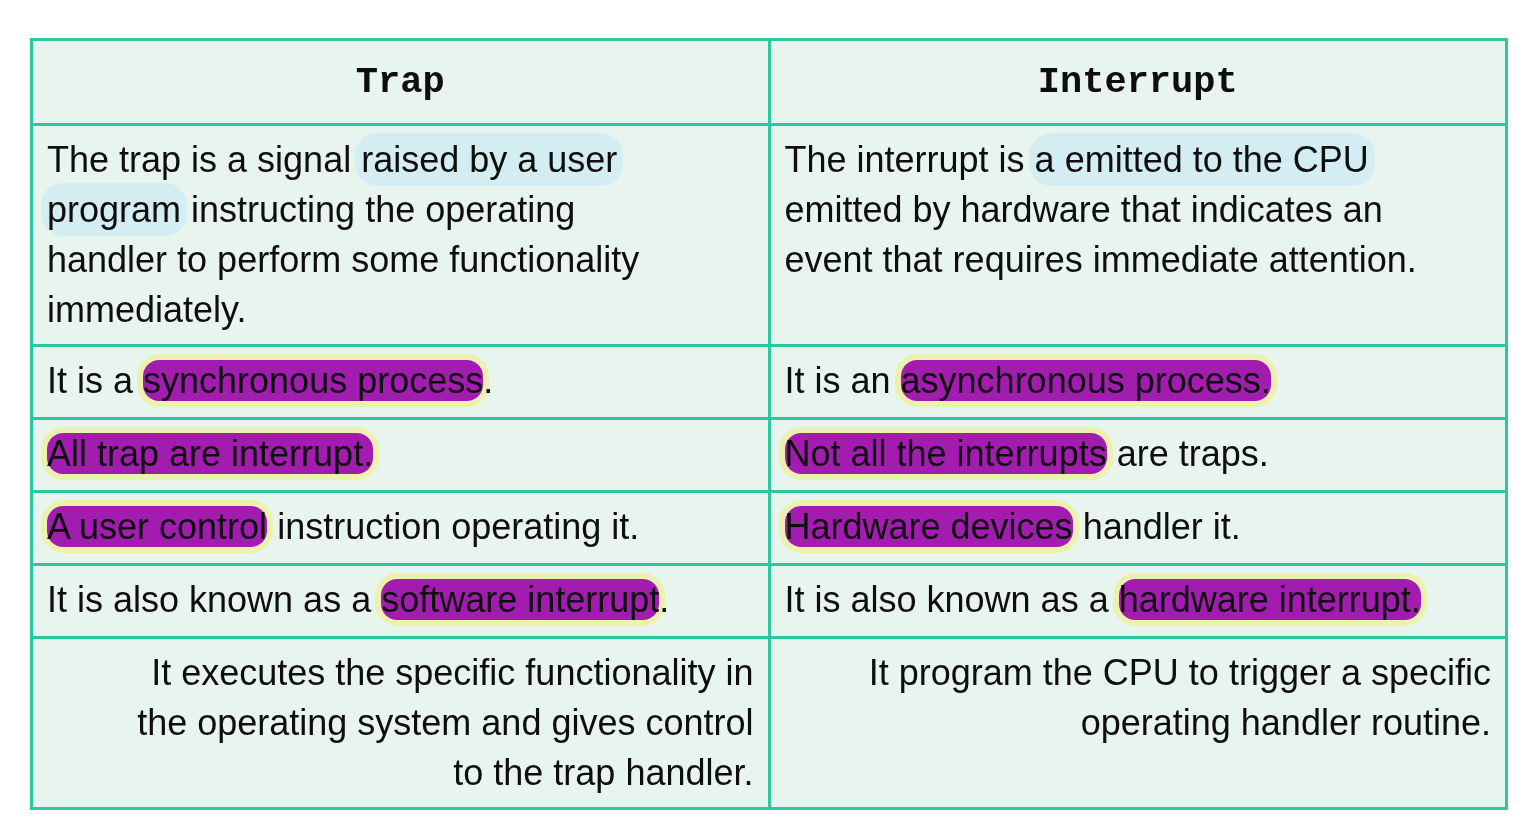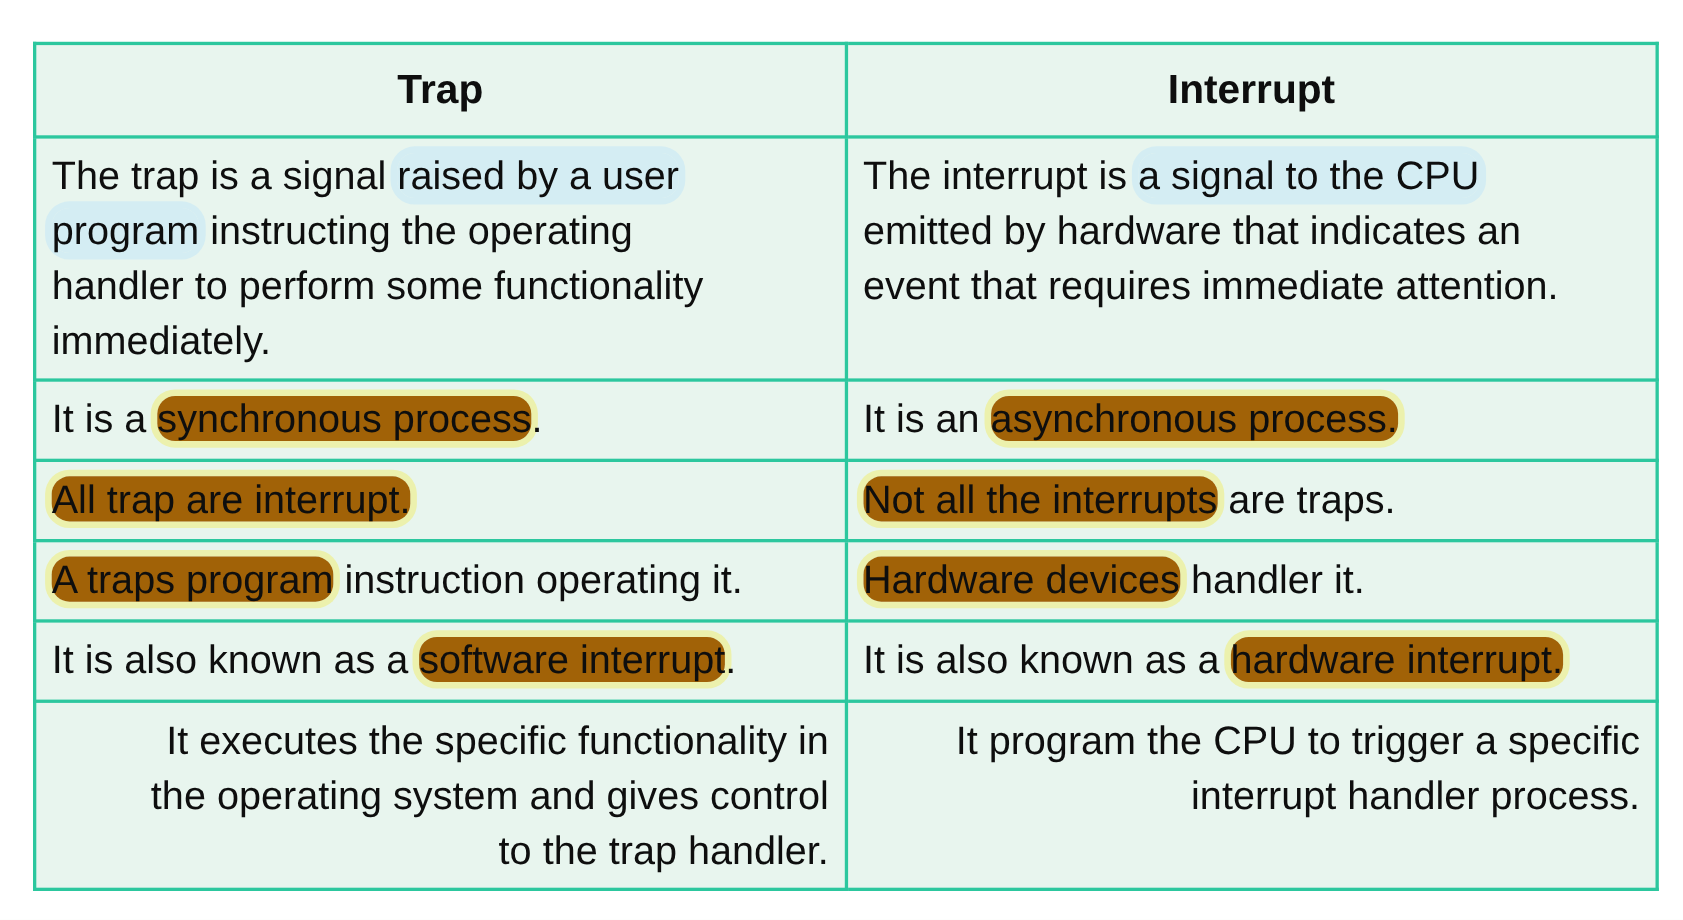--- a/index.html
+++ b/index.html
@@ -36,32 +36,33 @@
     text-align: left;
     vertical-align: top;
     overflow: hidden;
   }
   table.cmp-table th {
     text-align: center;
     vertical-align: middle;
     font-weight: bold;
     font-size: 37px;
     height: 64px;
+    font-family: Liberation Mono, monospace;
   }
   tr.row-desc td      { height: 196px; }
   tr.row-single td    { height: 52px;  }
   tr.row-tall td      { height: 150px; text-align: right; }
   .hl {
     border-radius: 0.45em;
     box-decoration-break: clone;
     text-align: center;
     -webkit-box-decoration-break: clone;
   }
   .hl-yellow {
-    background: #a16207;
+    background: #a21caf;
     box-shadow: 0 0 0 6px #ecf1ad;
   }
   .hl-blue {
     background: #d4edf3;
     box-shadow: 0 0 0 6px #d4edf3;
   }
 </style>
 </head>
 <body>
 
@@ -69,37 +70,37 @@
   <table class="cmp-table">
     <thead>
       <tr>
         <th>Trap</th>
         <th>Interrupt</th>
       </tr>
     </thead>
     <tbody>
       <tr class="row-desc">
         <td><span>The trap is a signal </span><span class="hl hl-blue">raised by a user</span><br><span class="hl hl-blue">program</span><span> instructing the operating</span><br><span>handler to perform some functionality</span><br><span>immediately.</span></td>
-        <td><span>The interrupt is </span><span class="hl hl-blue">a signal to the CPU</span><br><span>emitted by hardware that indicates an</span><br><span>event that requires immediate attention.</span></td>
+        <td><span>The interrupt is </span><span class="hl hl-blue">a emitted to the CPU</span><br><span>emitted by hardware that indicates an</span><br><span>event that requires immediate attention.</span></td>
       </tr>
       <tr class="row-single">
         <td><span>It is a </span><span class="hl hl-yellow">synchronous process</span><span>.</span></td>
         <td><span>It is an </span><span class="hl hl-yellow">asynchronous process.</span></td>
       </tr>
       <tr class="row-single">
         <td><span class="hl hl-yellow">All trap are interrupt.</span></td>
         <td><span class="hl hl-yellow">Not all the interrupts</span><span> are traps.</span></td>
       </tr>
       <tr class="row-single">
-        <td><span class="hl hl-yellow">A traps program</span><span> instruction operating it.</span></td>
+        <td><span class="hl hl-yellow">A user control</span><span> instruction operating it.</span></td>
         <td><span class="hl hl-yellow">Hardware devices</span><span> handler it.</span></td>
       </tr>
       <tr class="row-single">
         <td><span>It is also known as a </span><span class="hl hl-yellow">software interrupt</span><span>.</span></td>
         <td><span>It is also known as a </span><span class="hl hl-yellow">hardware interrupt.</span></td>
       </tr>
       <tr class="row-tall">
         <td><span>It executes the specific functionality in</span><br><span>the operating system and gives control</span><br><span>to the trap handler.</span></td>
-        <td><span>It program the CPU to trigger a specific</span><br><span>interrupt handler process.</span></td>
+        <td><span>It program the CPU to trigger a specific</span><br><span>operating handler routine.</span></td>
       </tr>
     </tbody>
   </table>
 </div>
 
 </body></html>

